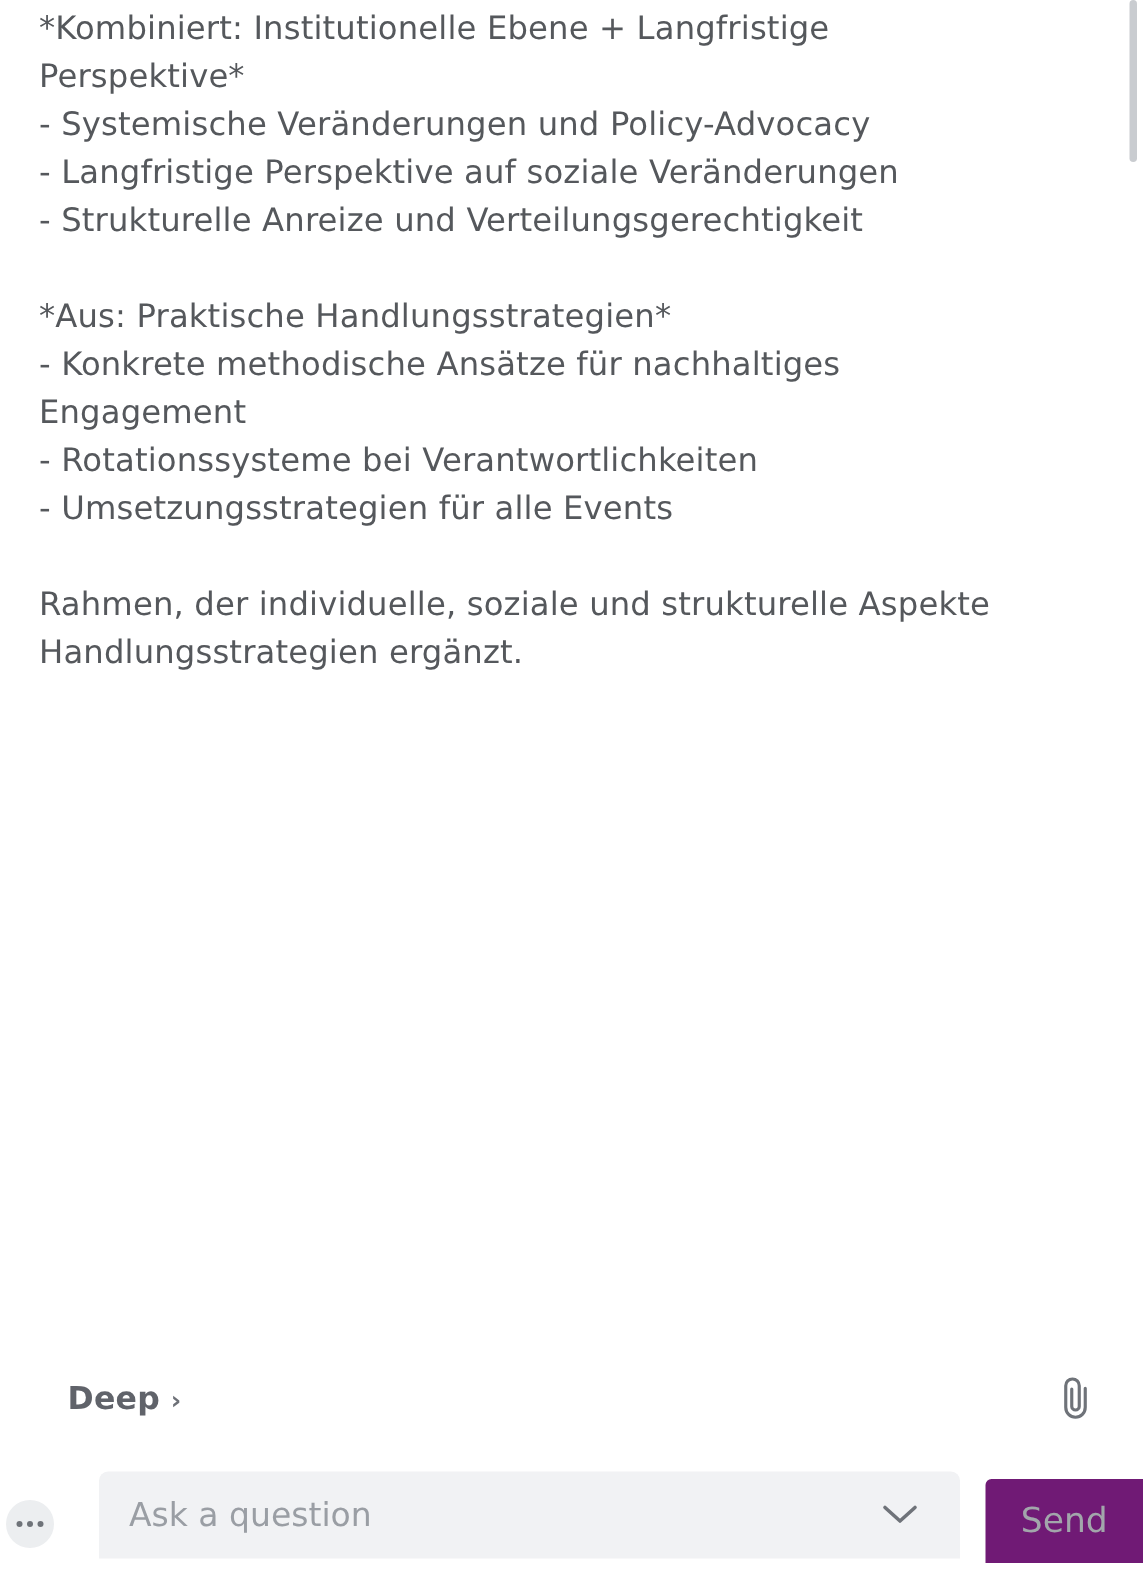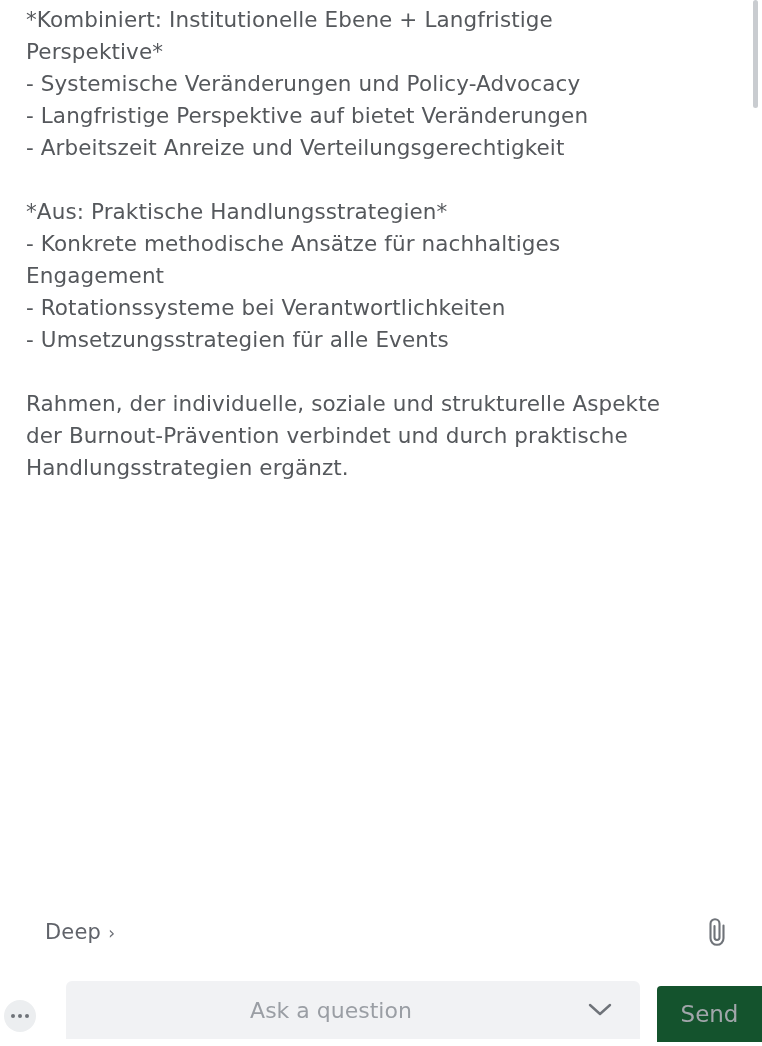--- a/index.html
+++ b/index.html
@@ -100,20 +100,21 @@
   }
 
   .deep-link {
     font-size: 21px;
     color: #60636a;
     letter-spacing: 0.2px;
     display: inline-flex;
     align-items: baseline;
     gap: 7px;
     cursor: pointer;
+    font-weight: bold;
   }
   .deep-chevron {
     font-size: 17px;
     color: #6d7077;
   }
 
   .attach-icon {
     width: 34px;
     height: 36px;
     display: inline-flex;
@@ -169,42 +170,41 @@
     padding: 0 18px;
   }
   .ask-input {
     flex: 1;
     border: none;
     outline: none;
     background: transparent;
     font-family: "DejaVu Sans", sans-serif;
     font-size: 22px;
     color: #55585c;
-    text-align: center;
   }
   .ask-input::placeholder {
     color: #9a9ea4;
   }
 
   .chevron-down-btn {
     width: 44px;
     height: 52px;
     display: flex;
     align-items: center;
     justify-content: center;
     cursor: pointer;
   }
 
   .send-button {
     position: absolute;
     right: 0px;
     bottom: 4px;
     width: 105px;
     height: 56px;
-    background: #14532d;
+    background: #701a75;
     color: #a2a6ab;
     border: none;
     font-family: "DejaVu Sans", sans-serif;
     font-size: 23px;
     border-radius: 4px 0 0 0;
     display: flex;
     align-items: center;
     justify-content: center;
     cursor: default;
   }
@@ -212,31 +212,30 @@
 </head>
 <body>
 
 <div id="app">
 
   <div class="message-area">
     <div class="msg-body">
       <div class="msg-line">*Kombiniert: Institutionelle Ebene + Langfristige</div>
       <div class="msg-line">Perspektive*</div>
       <div class="msg-line">- Systemische Veränderungen und Policy-Advocacy</div>
-      <div class="msg-line">- Langfristige Perspektive auf bietet Veränderungen</div>
-      <div class="msg-line">- Arbeitszeit Anreize und Verteilungsgerechtigkeit</div>
+      <div class="msg-line">- Langfristige Perspektive auf soziale Veränderungen</div>
+      <div class="msg-line">- Strukturelle Anreize und Verteilungsgerechtigkeit</div>
       <div class="msg-line blank"></div>
       <div class="msg-line">*Aus: Praktische Handlungsstrategien*</div>
       <div class="msg-line">- Konkrete methodische Ansätze für nachhaltiges</div>
       <div class="msg-line">Engagement</div>
       <div class="msg-line">- Rotationssysteme bei Verantwortlichkeiten</div>
       <div class="msg-line">- Umsetzungsstrategien für alle Events</div>
       <div class="msg-line blank"></div>
       <div class="msg-line">Rahmen, der individuelle, soziale und strukturelle Aspekte</div>
-      <div class="msg-line">der Burnout-Prävention verbindet und durch praktische</div>
       <div class="msg-line">Handlungsstrategien ergänzt.</div>
       <div class="msg-line blank"></div>
     </div>
     <div class="scroll-track">
       <div class="scroll-thumb"></div>
     </div>
   </div>
 
   <div class="bottom-zone">
 

